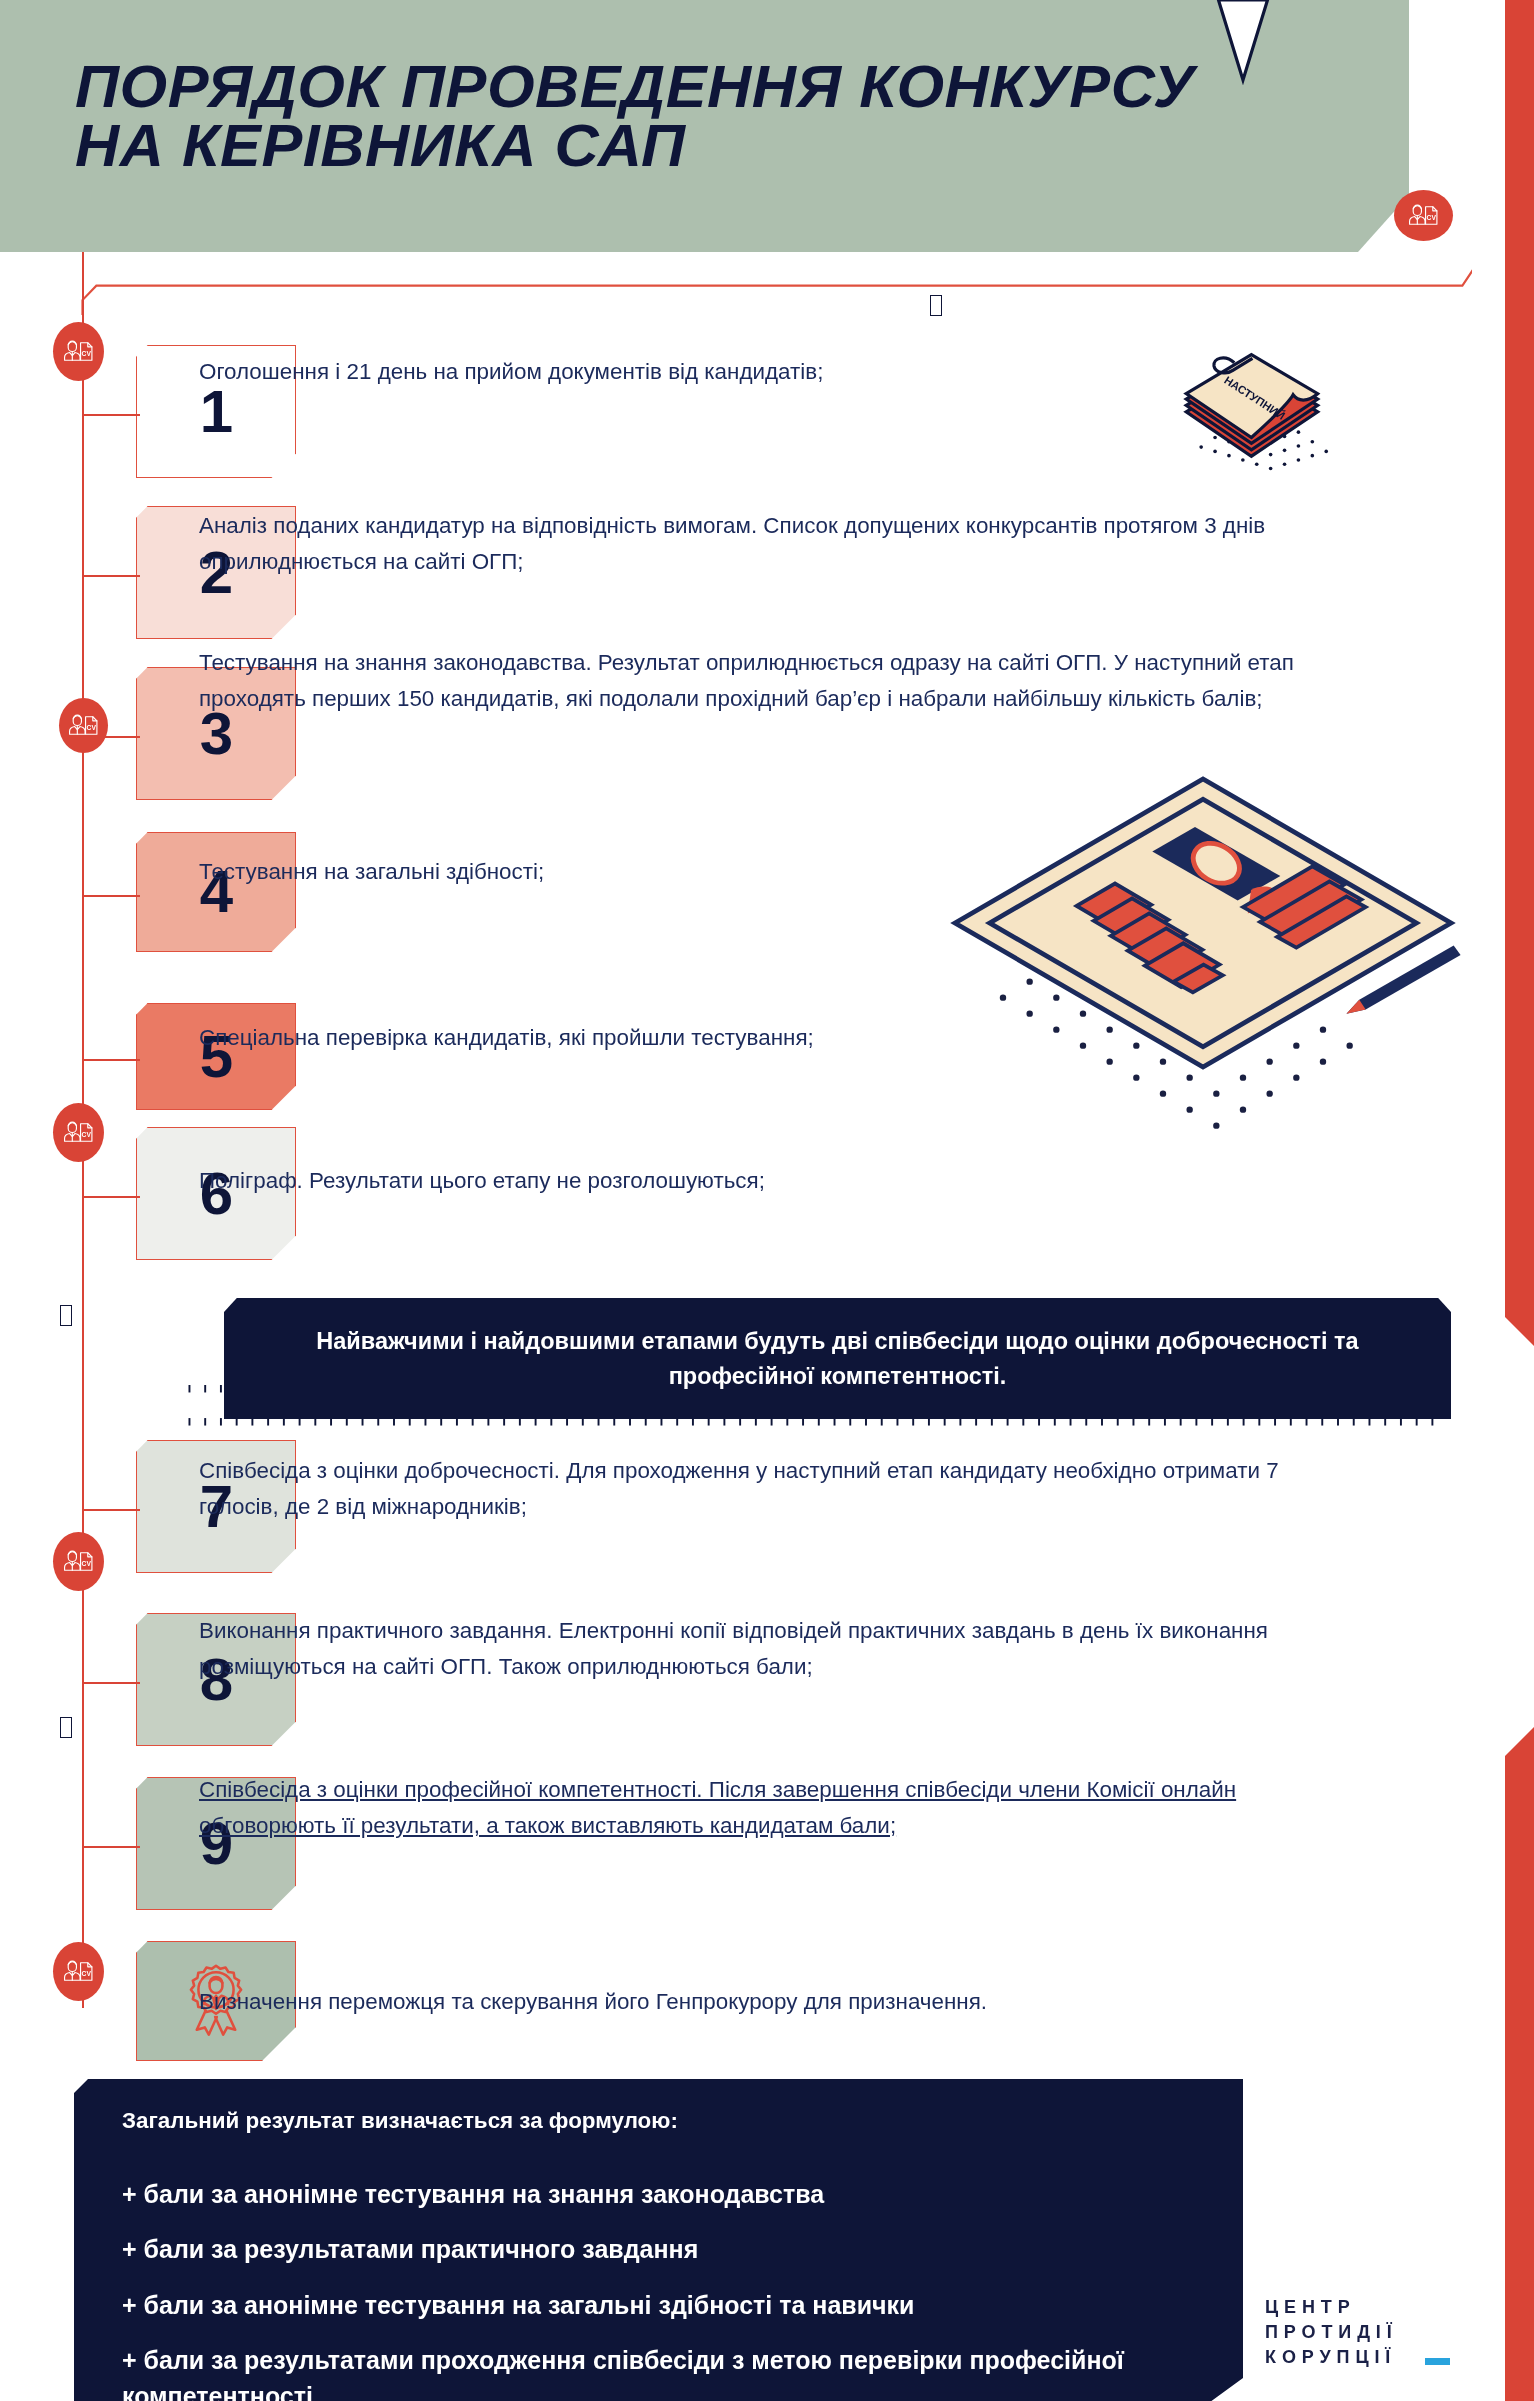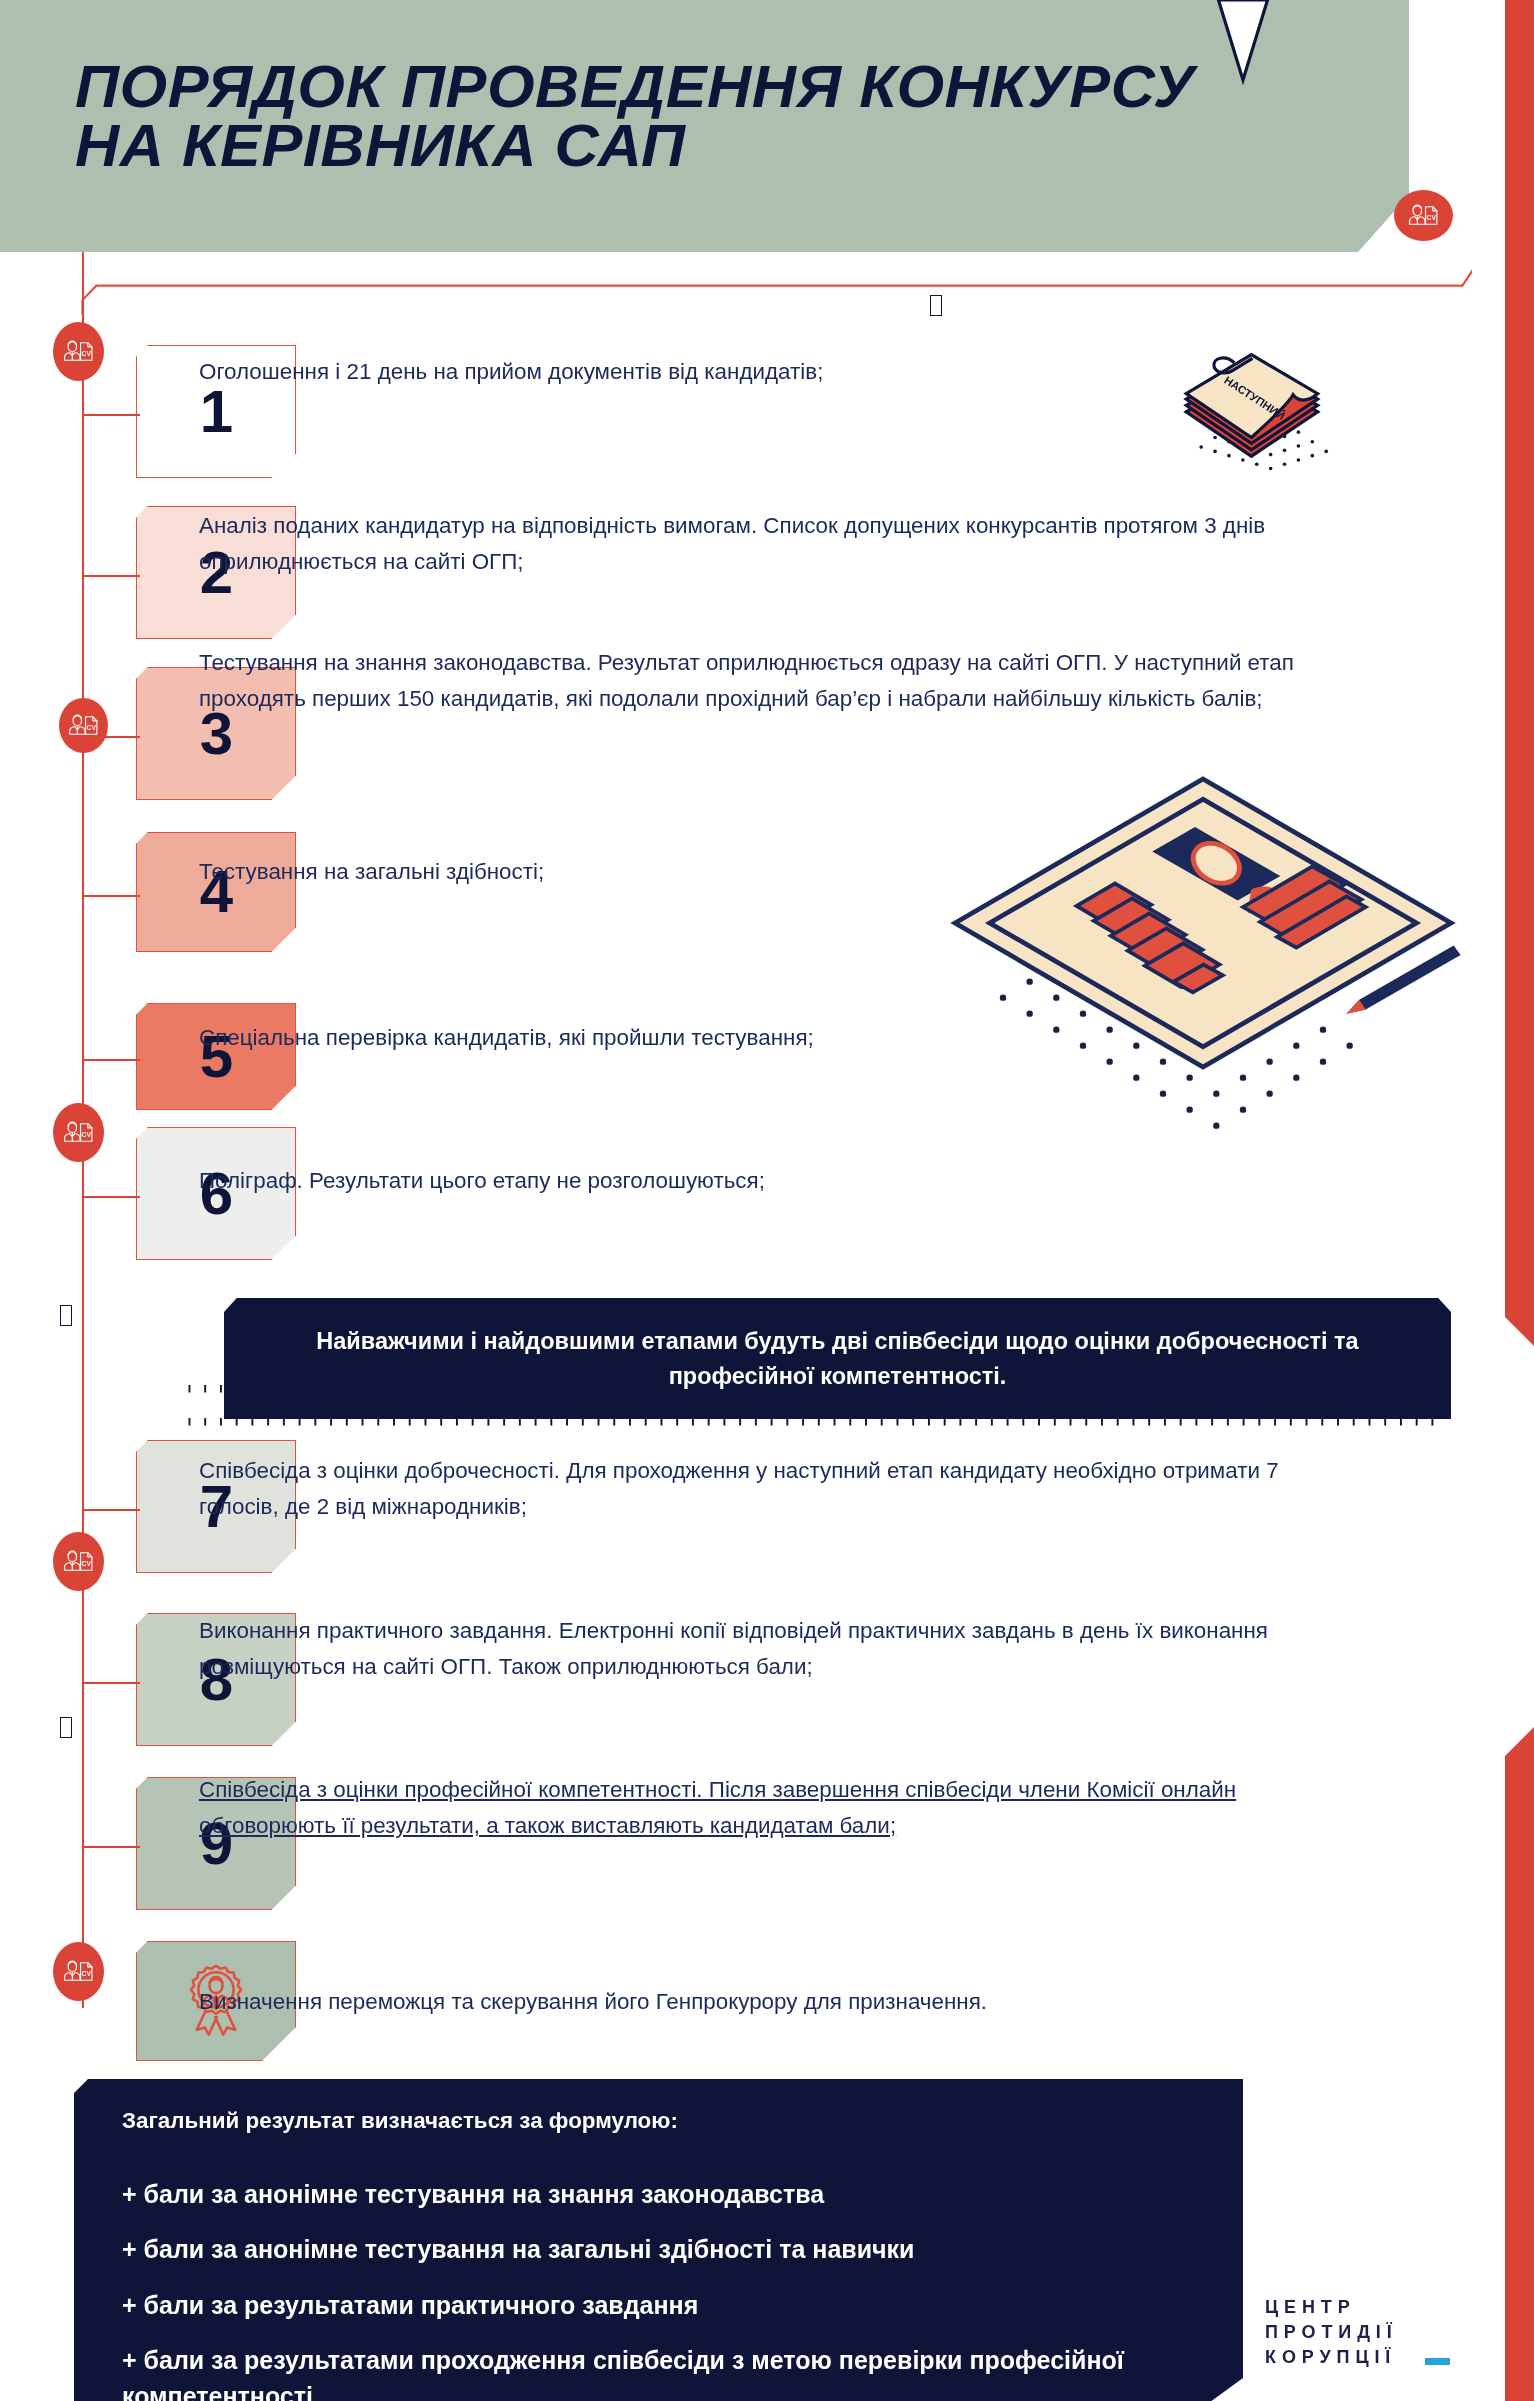--- a/index.html
+++ b/index.html
@@ -541,22 +541,22 @@
       <path d="M63 62 L74 86 l-10-3 -5 9 -10-22"></path>
     </svg>
   </div>
   <div class="step-text" style="top:1984px;">Визначення переможця та скерування його Генпрокурору для призначення.</div>
 
   <div class="footer">
     <div class="footer-inner">
       <div class="footer-title">Загальний результат визначається за формулою:</div>
       <div id="formula-root">
           <div class="formula-line">+ бали за анонімне тестування на знання законодавства</div>
+          <div class="formula-line">+ бали за результатами практичного завдання</div>
           <div class="formula-line">+ бали за анонімне тестування на загальні здібності та навички</div>
-          <div class="formula-line">+ бали за результатами практичного завдання</div>
           <div class="formula-line">+ бали за результатами проходження співбесіди з метою перевірки професійної компетентності.</div>
         </div>
       <div class="footer-closing">
         <div>Перший у рейтингу кандидат вважається відібраним на посаду керівника САП,</div>
 
       </div>
     </div>
   </div>
   <div class="footer-chevron">
     <svg viewBox="0 0 120 160" fill="none">

